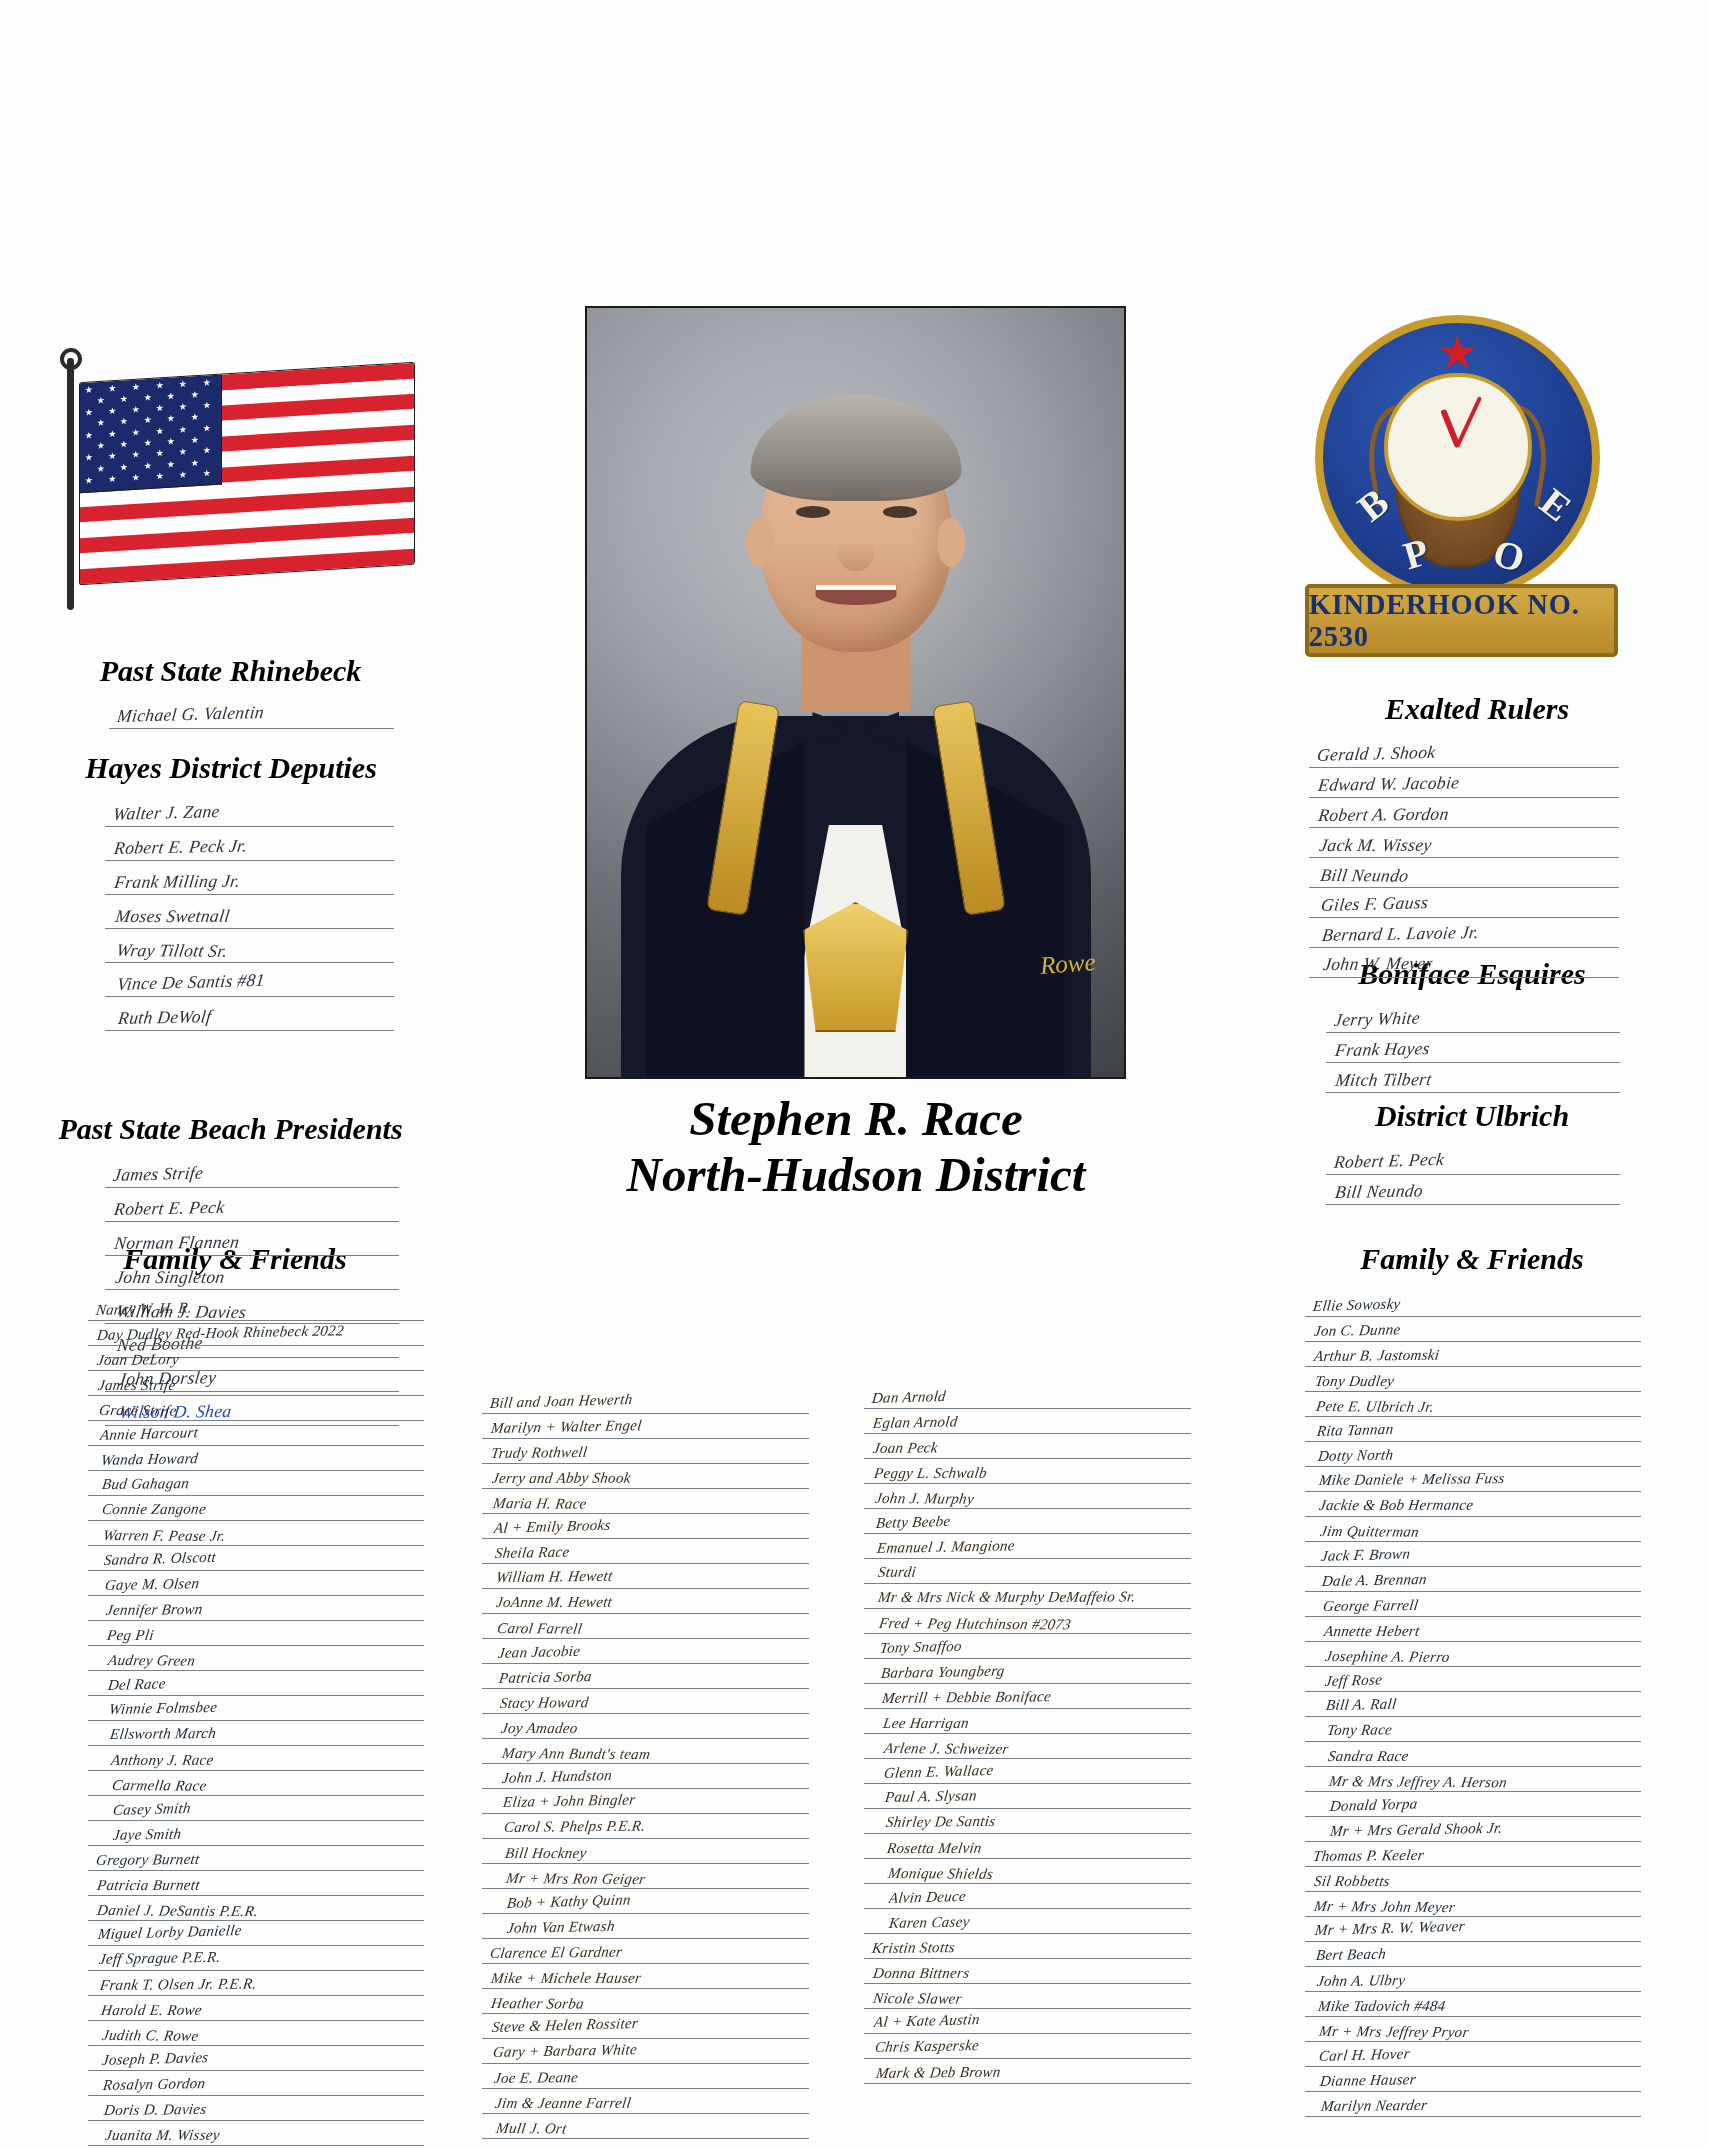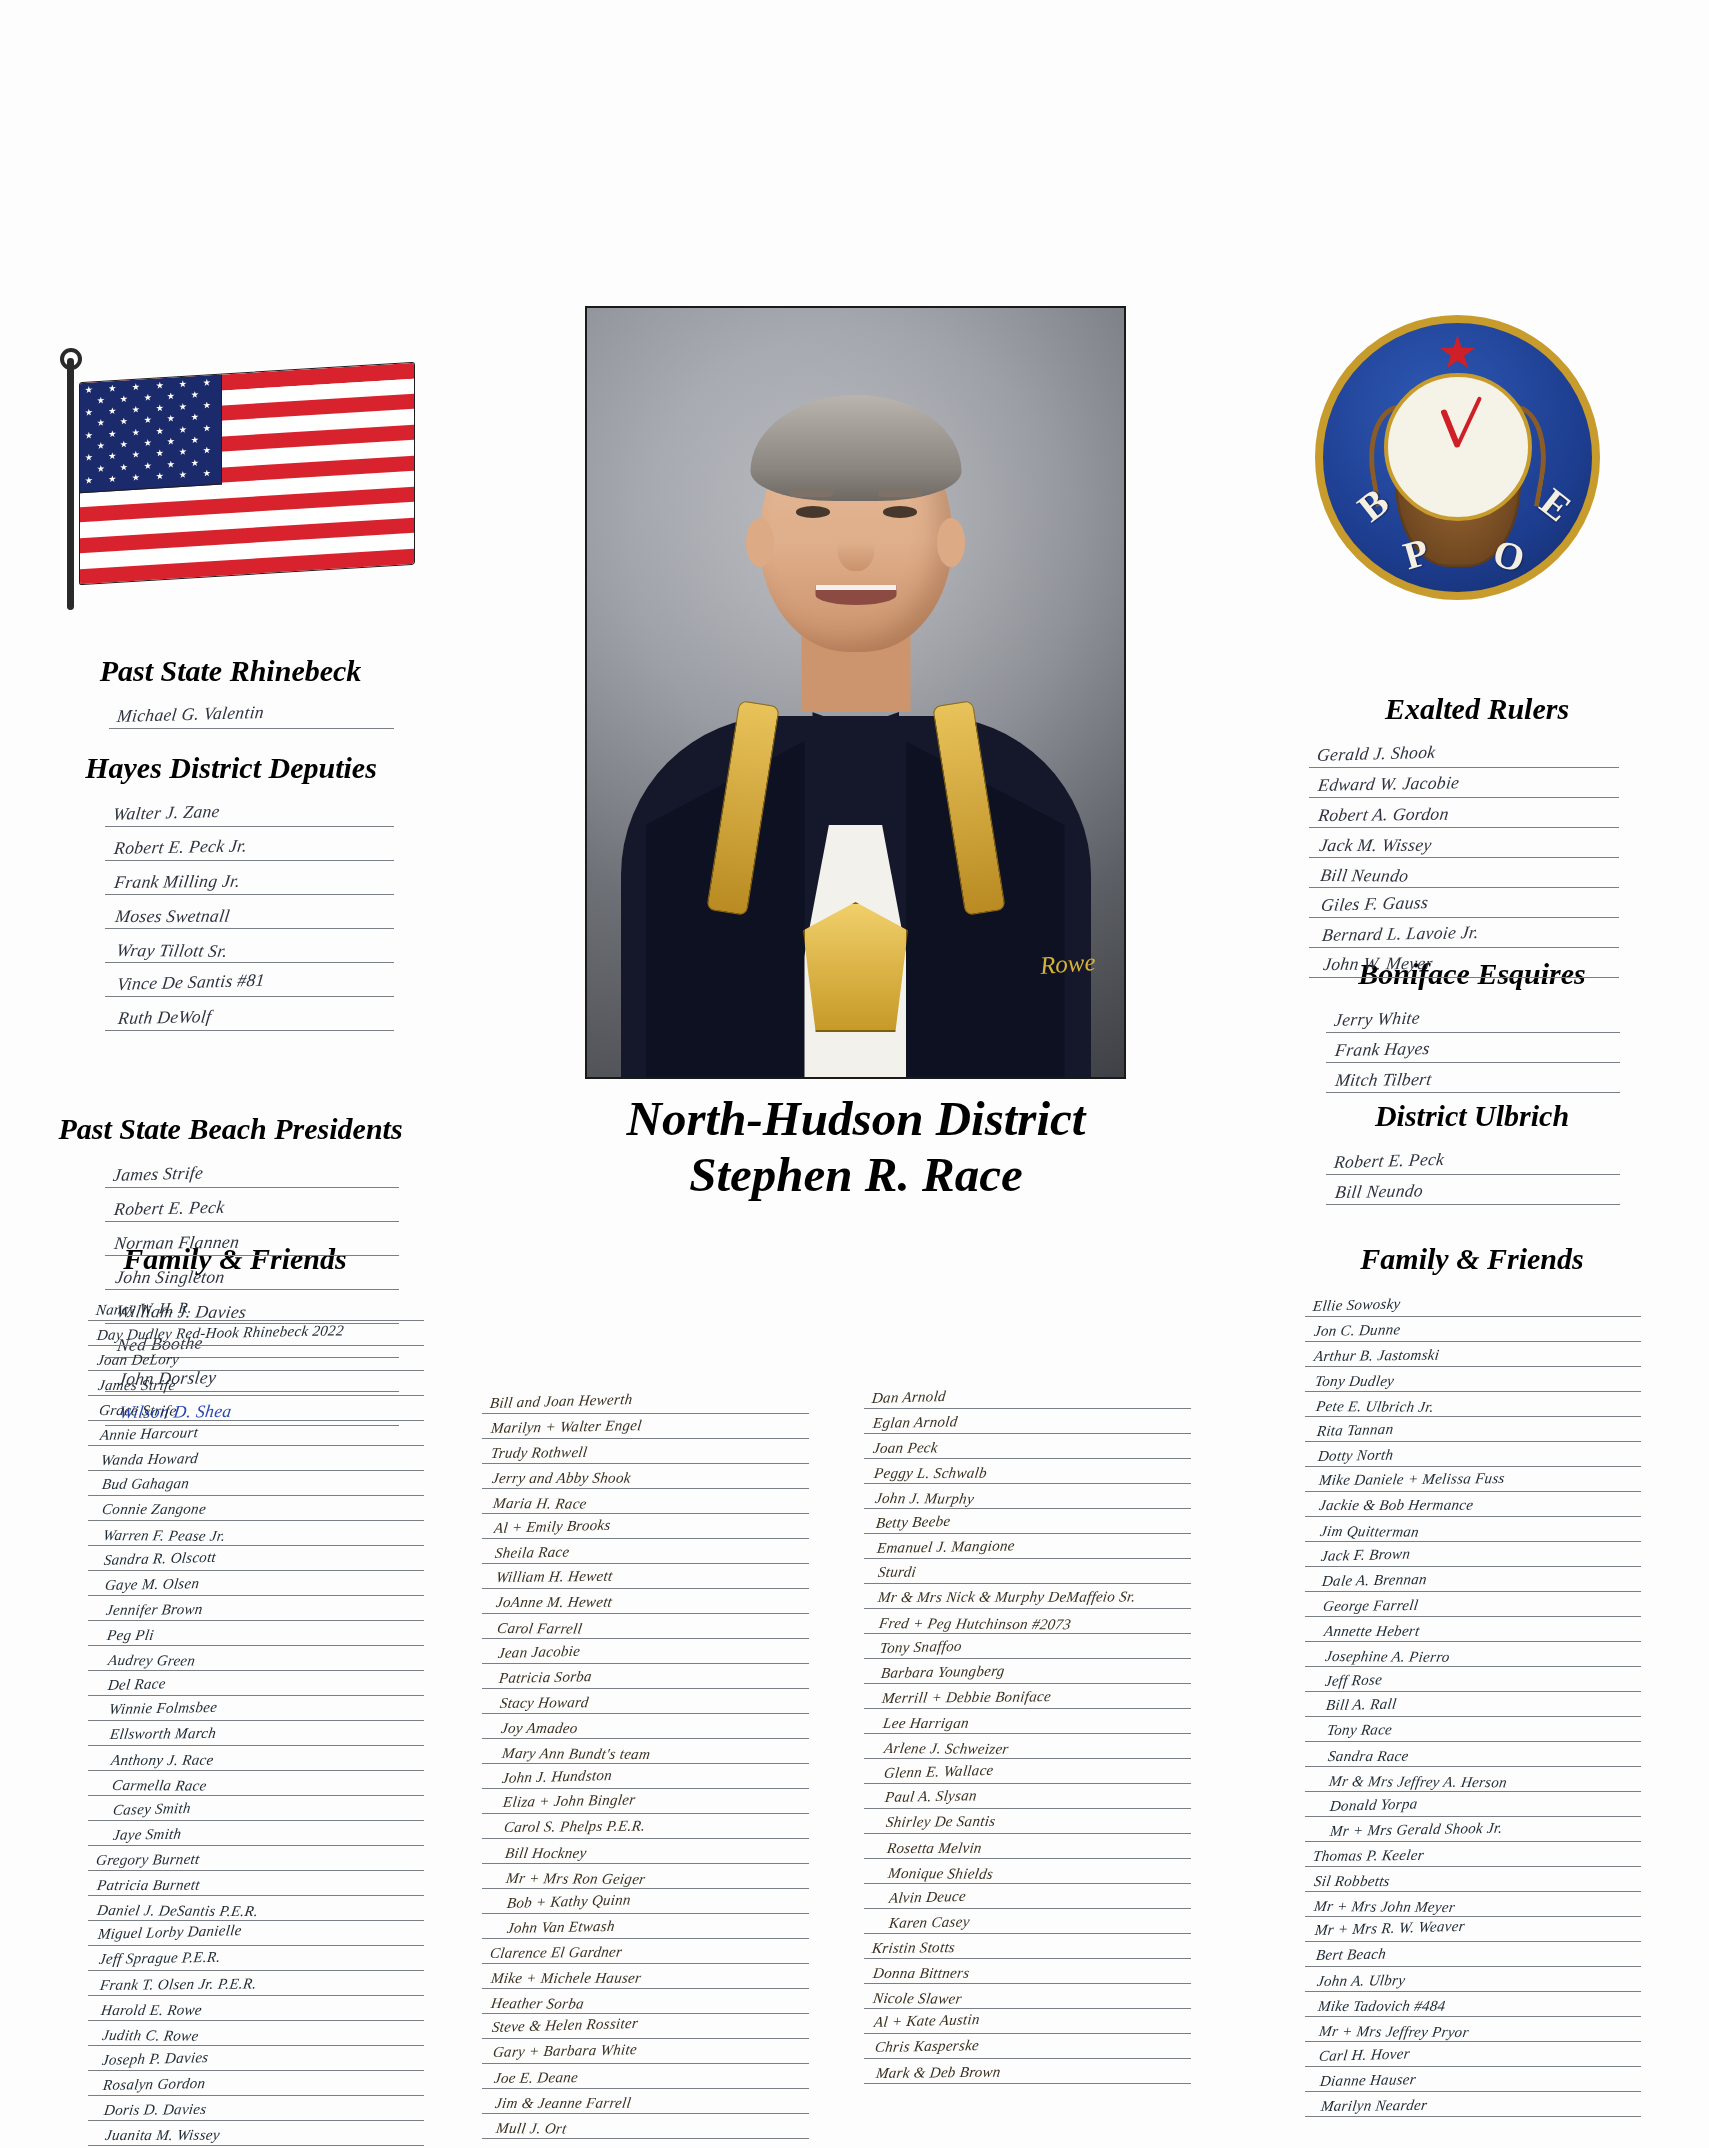--- a/index.html
+++ b/index.html
@@ -508,20 +508,23 @@
       <div class="emblem-elk"></div>
       <div class="emblem-clockface">
         <div class="emblem-hand-h"></div>
         <div class="emblem-hand-m"></div>
       </div>
       <div class="emblem-letter el-b">B</div>
       <div class="emblem-letter el-p">P</div>
       <div class="emblem-letter el-o">O</div>
       <div class="emblem-letter el-e">E</div>
     </div>
+    <div class="emblem-plaque">
+      <span>KINDERHOOK NO. 2530</span>
+    </div>
   </div>
 
   <div class="portrait-frame">
     <div class="portrait-bg"></div>
     <div class="p-jacket"></div>
     <div class="p-shirt"></div>
     <div class="p-lapel-l"></div>
     <div class="p-lapel-r"></div>
     <div class="p-neck"></div>
     <div class="p-head"></div>
@@ -537,22 +540,22 @@
     <div class="p-bowtie"></div>
     <div class="p-collar-chain">
       <div class="p-chain-l"></div>
       <div class="p-chain-r"></div>
       <div class="p-medal"></div>
     </div>
     <div class="p-signature">Rowe</div>
   </div>
 
   <div class="caption">
+    <div class="caption-line">Stephen R. Race</div>
     <div class="caption-line">North-Hudson District</div>
-    <div class="caption-line">Stephen R. Race</div>
   </div>
 
   <div class="sec-head" style="left:50px; top:654px; width:361px;">Past State Rhinebeck</div>
 
   <div class="sec-head" style="left:42px; top:751px; width:378px;">Hayes District Deputies</div>
 
   <div class="sec-head" style="left:25px; top:1112px; width:411px;">Past State Beach Presidents</div>
 
   <div class="sec-head" style="left:1309px; top:692px; width:336px;">Exalted Rulers</div>
 

